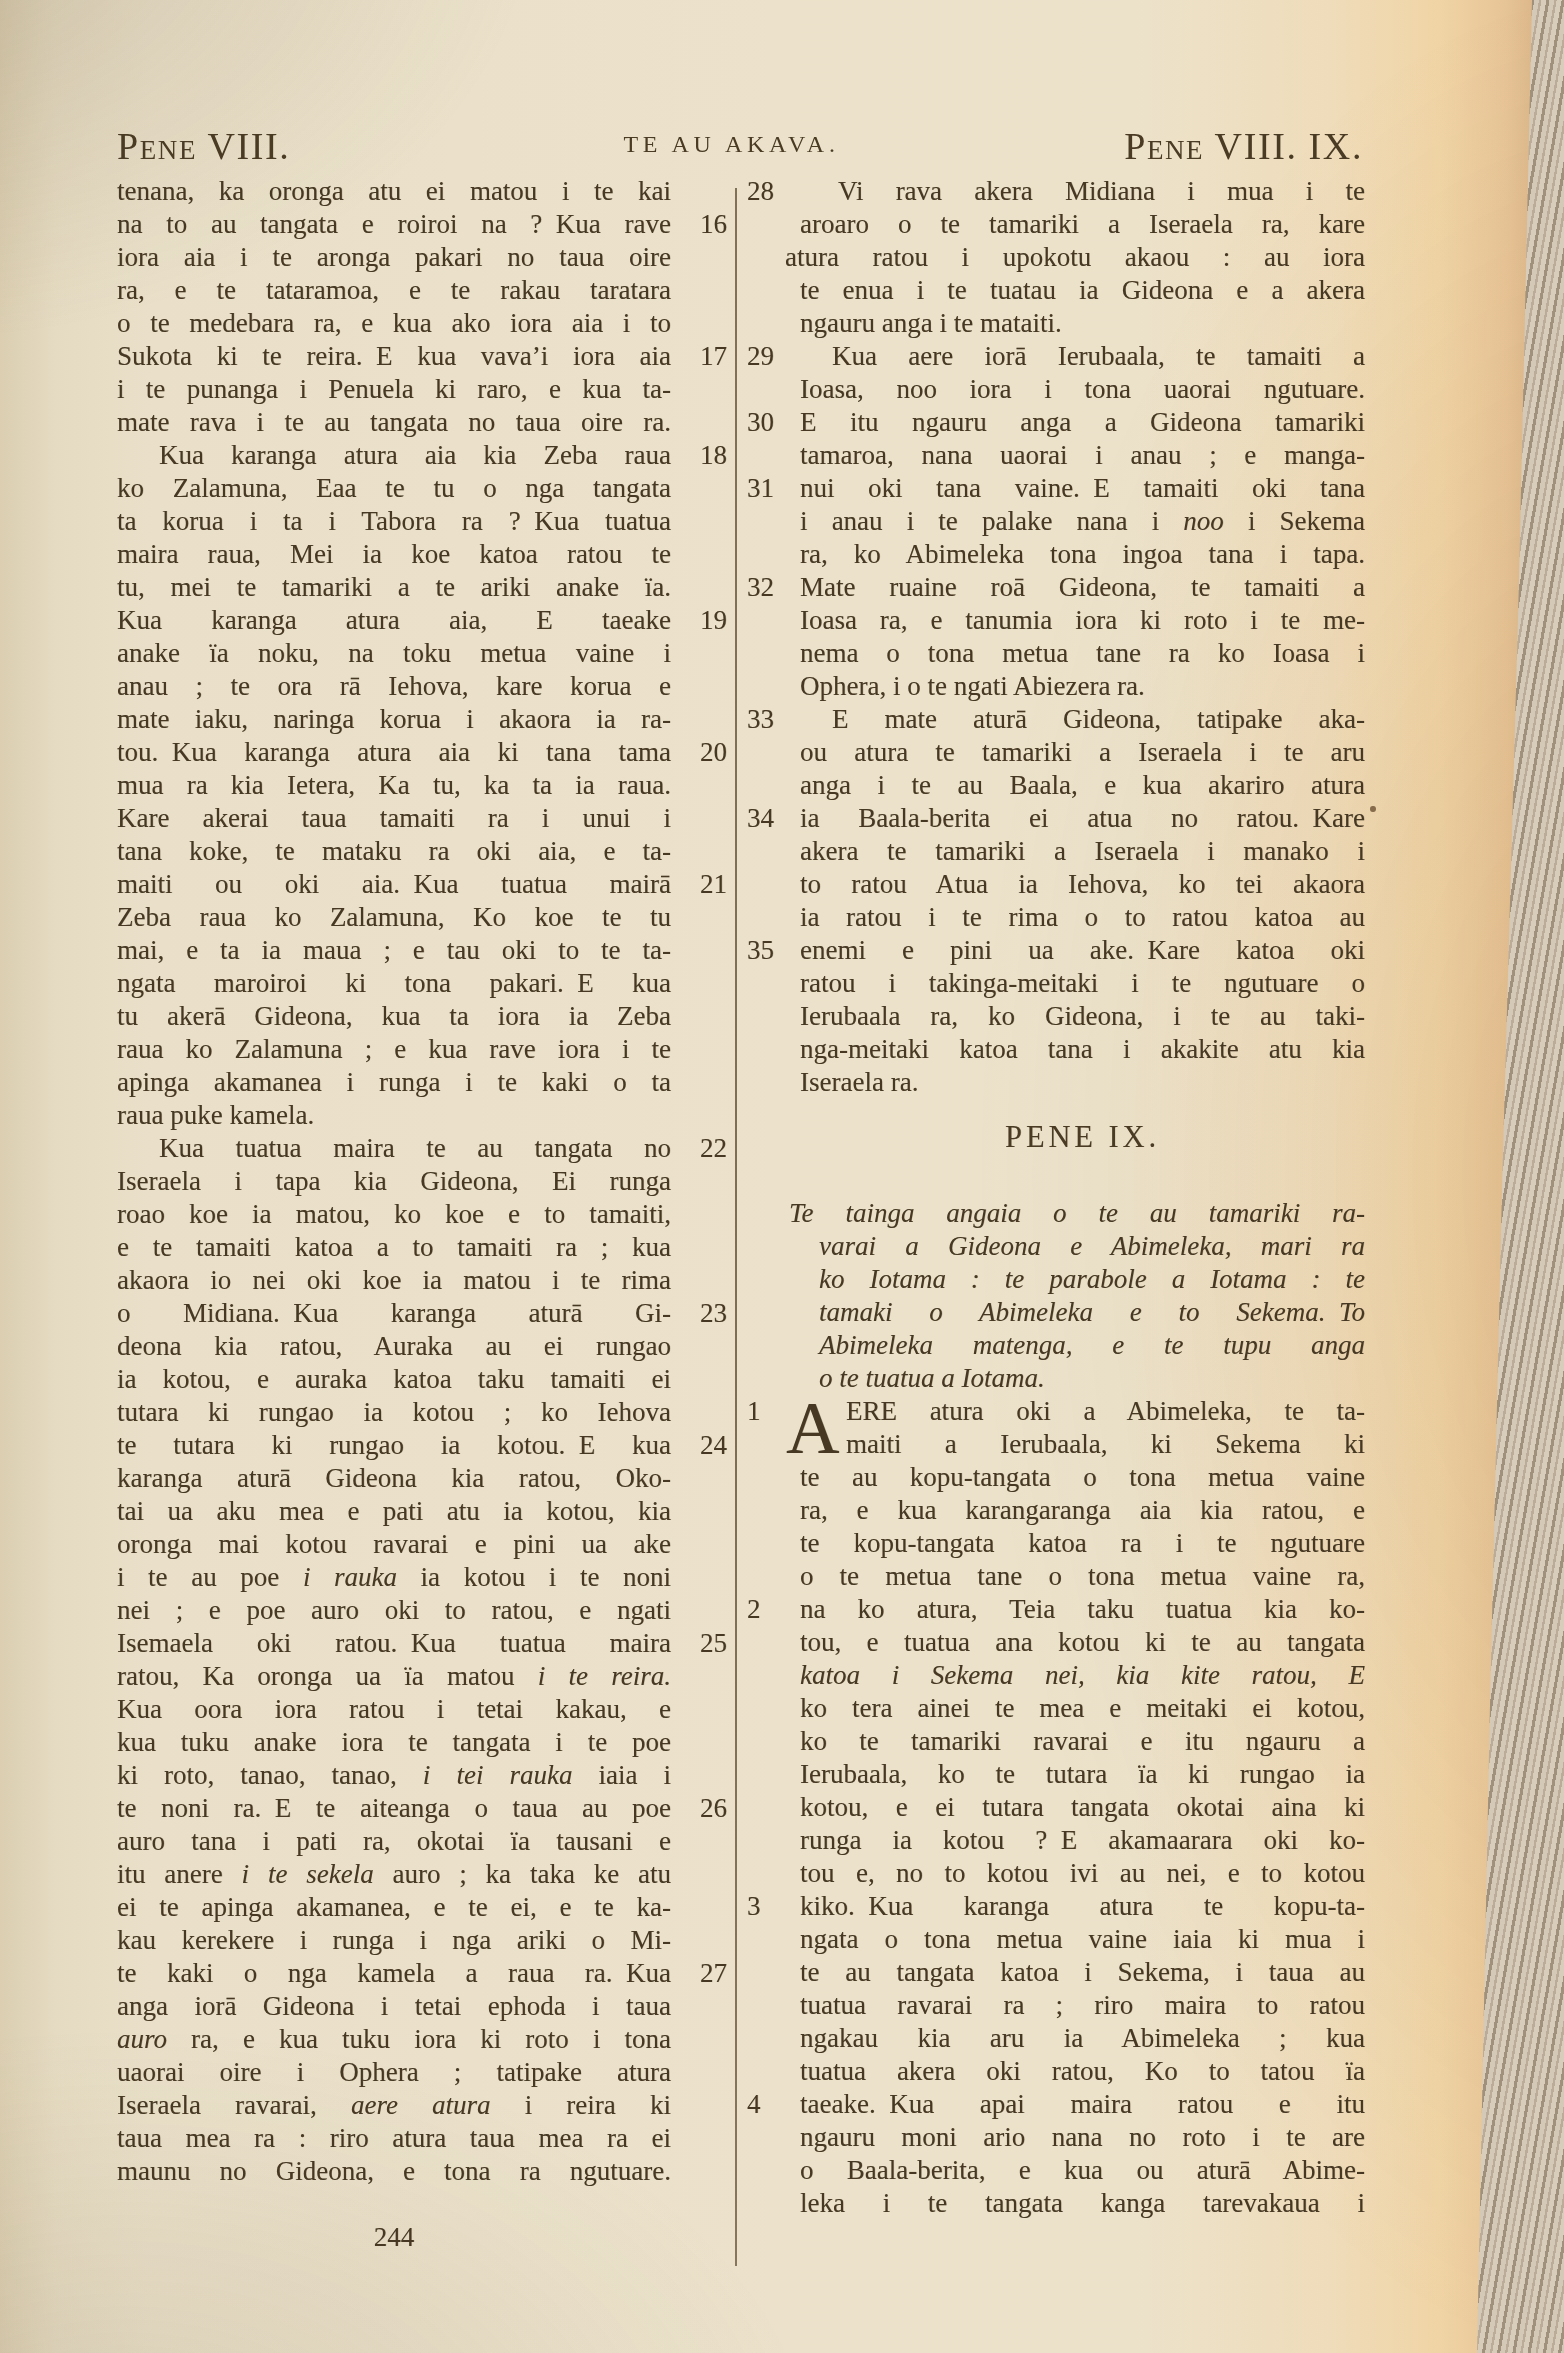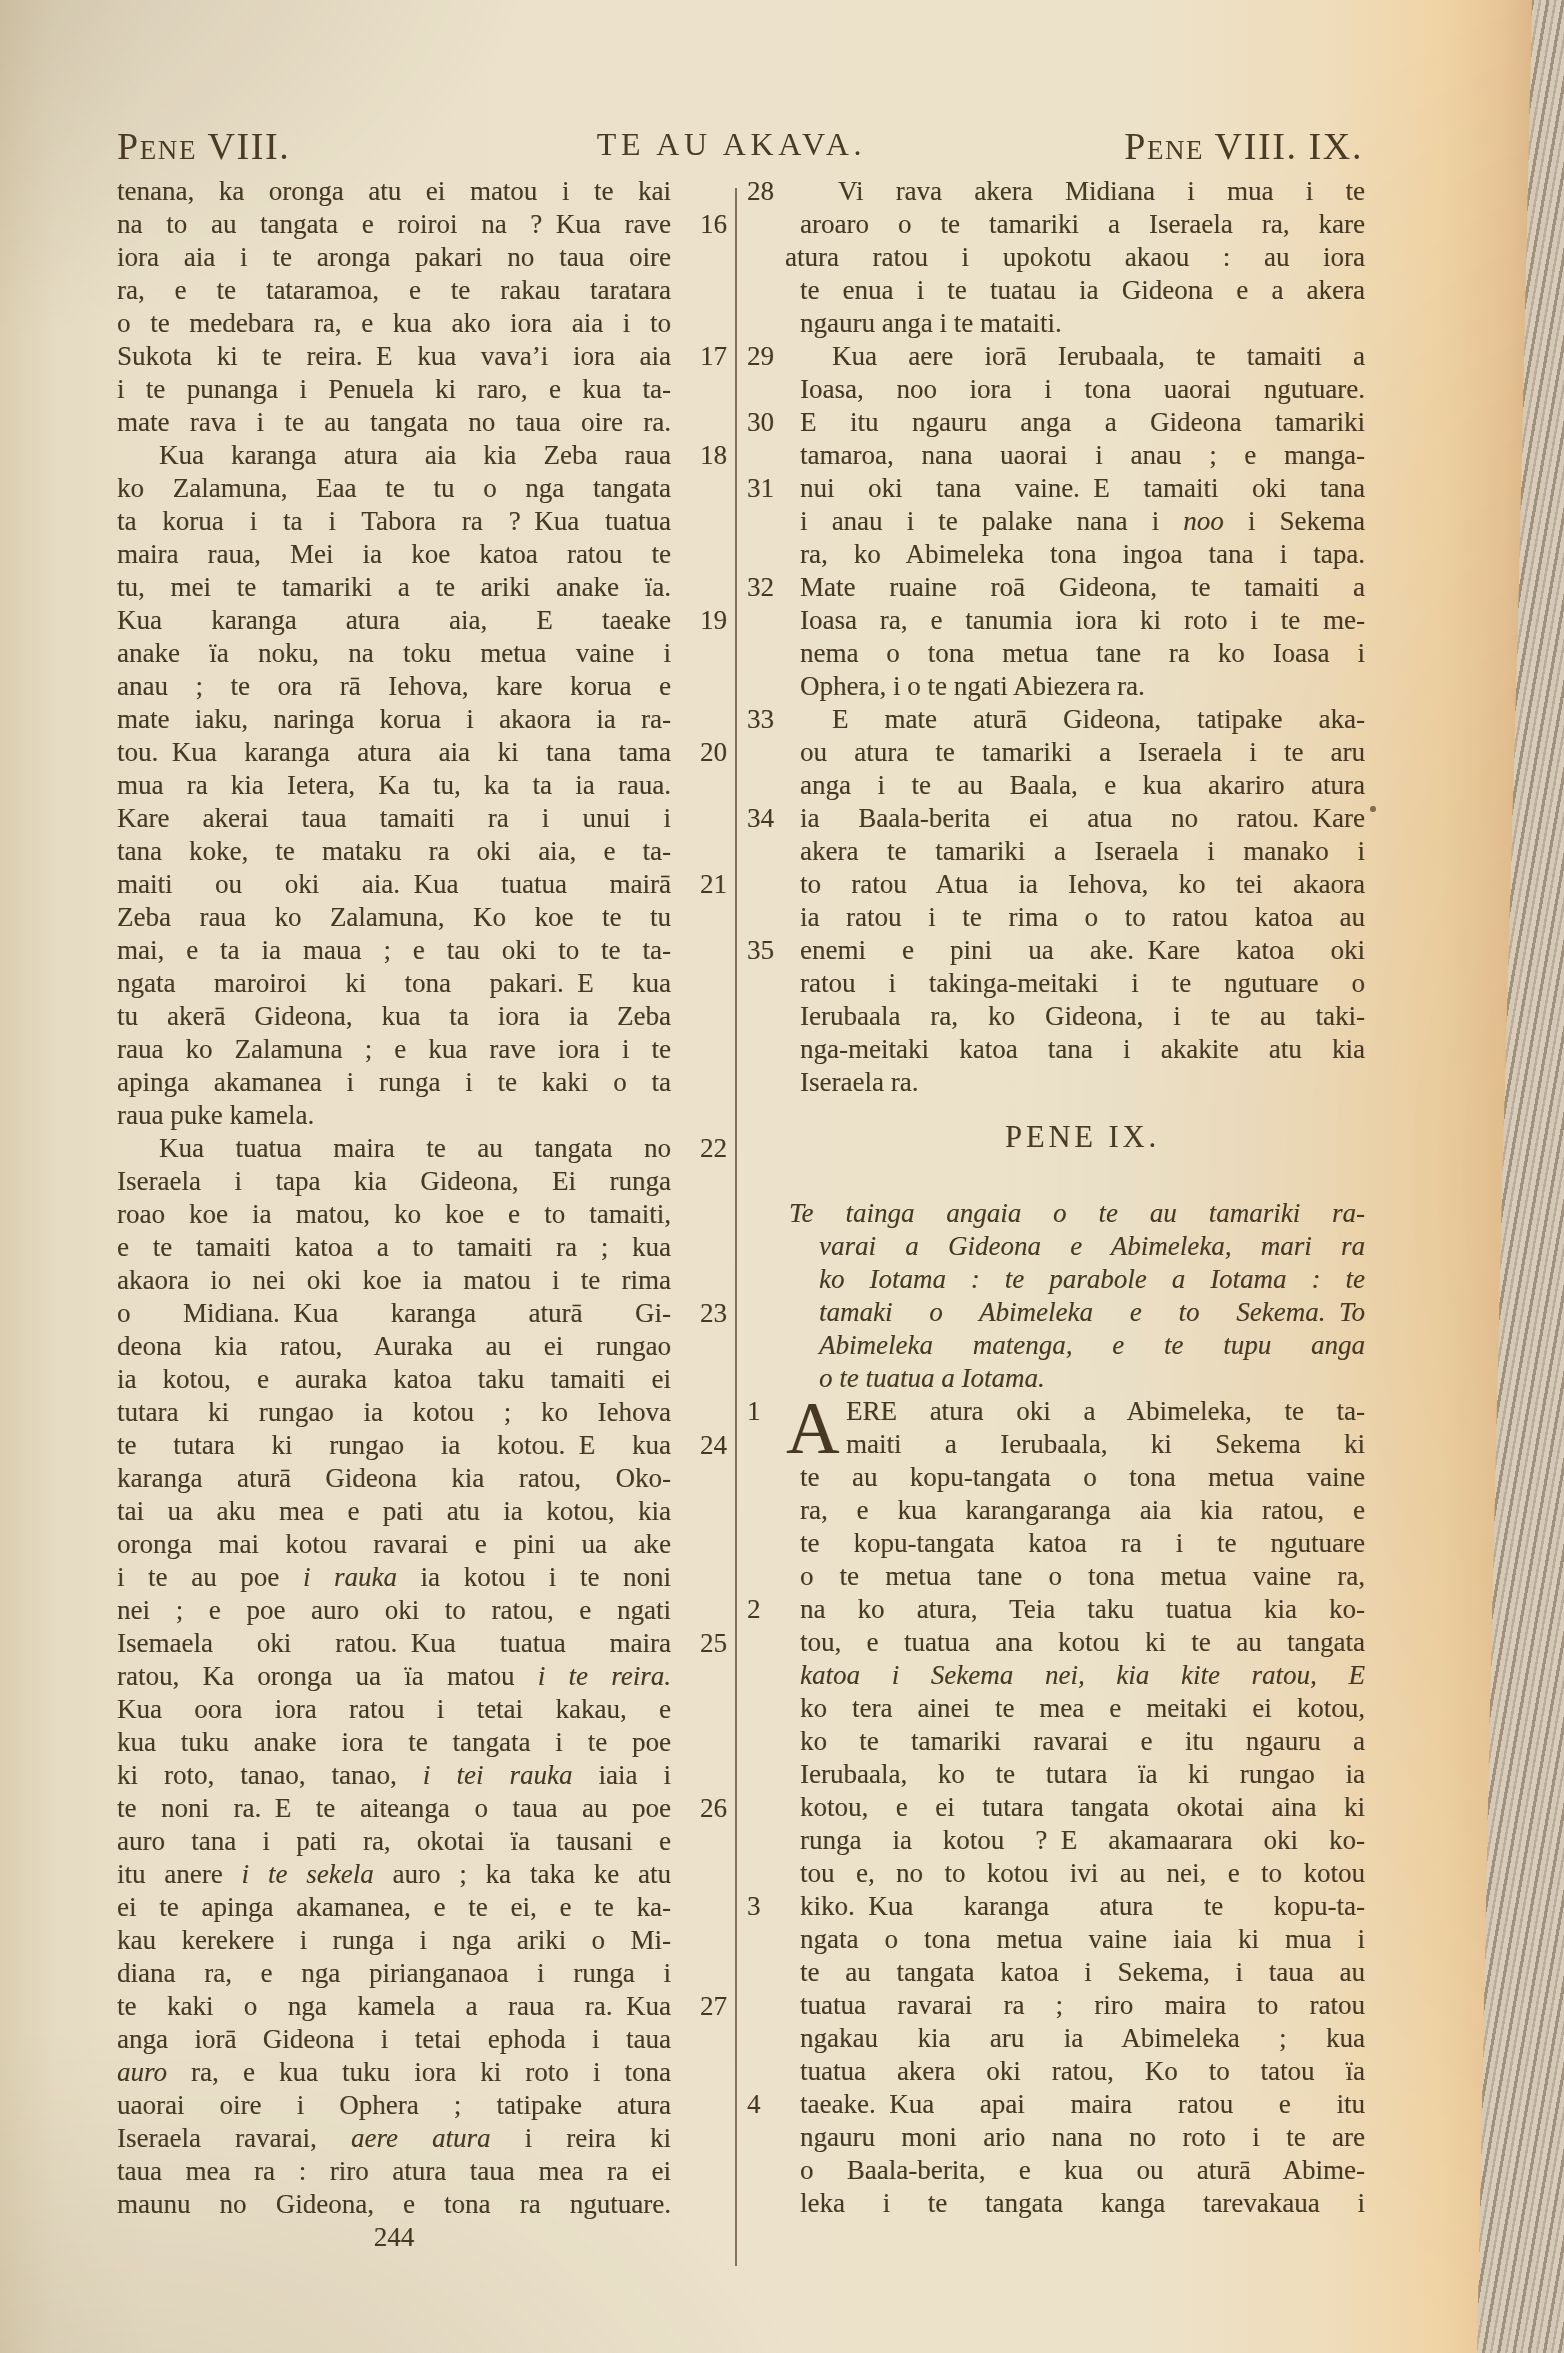--- a/index.html
+++ b/index.html
@@ -16,21 +16,21 @@
 
   
   .hdr-left,.hdr-right{
     position:absolute;top:128px;font-size:38px;line-height:36px;color:#4a3b25;
     font-variant:small-caps;letter-spacing:1.6px;
   }
   .hdr-left{left:117px;}
   .hdr-right{right:202px;}
   .hdr-center{
     position:absolute;top:125px;left:117px;width:1229px;text-align:center;
-    font-size:32px;line-height:38px;letter-spacing:4.7px;color:#4a3b25;
+    font-size:24px;line-height:38px;letter-spacing:4.7px;color:#4a3b25;
   }
 
   
   .col{position:absolute;top:175px;color:#463823;}
   .col-left{left:117px;width:610px;}
   .col-right{left:747px;width:618px;}
   .line{position:relative;height:33px;}
   .txt{
     display:block;font-size:27px;line-height:33px;
     text-align:justify;text-align-last:justify;
@@ -259,23 +259,20 @@
       <div class="line">
         <span class="txt" style="margin-left: 0px;">itu anere <i>i te sekela</i> auro ; ka taka ke atu</span>
       </div>
       <div class="line">
         <span class="txt" style="margin-left: 0px;">ei te apinga akamanea, e te ei, e te ka-</span>
       </div>
       <div class="line">
         <span class="txt" style="margin-left: 0px;">kau kerekere i runga i nga ariki o Mi-</span>
       </div>
       <div class="line">
-        <span class="txt" style="margin-left: 0px;">diana ra, e nga pirianganaoa i runga i</span>
-      </div>
-      <div class="line">
         <span class="vnum L">27</span>
         <span class="txt" style="margin-left: 0px;">te kaki o nga kamela a raua ra. Kua</span>
       </div>
       <div class="line">
         <span class="txt" style="margin-left: 0px;">anga iorā Gideona i tetai ephoda i taua</span>
       </div>
       <div class="line">
         <span class="txt" style="margin-left: 0px;"><i>auro</i> ra, e kua tuku iora ki roto i tona</span>
       </div>
       <div class="line">

